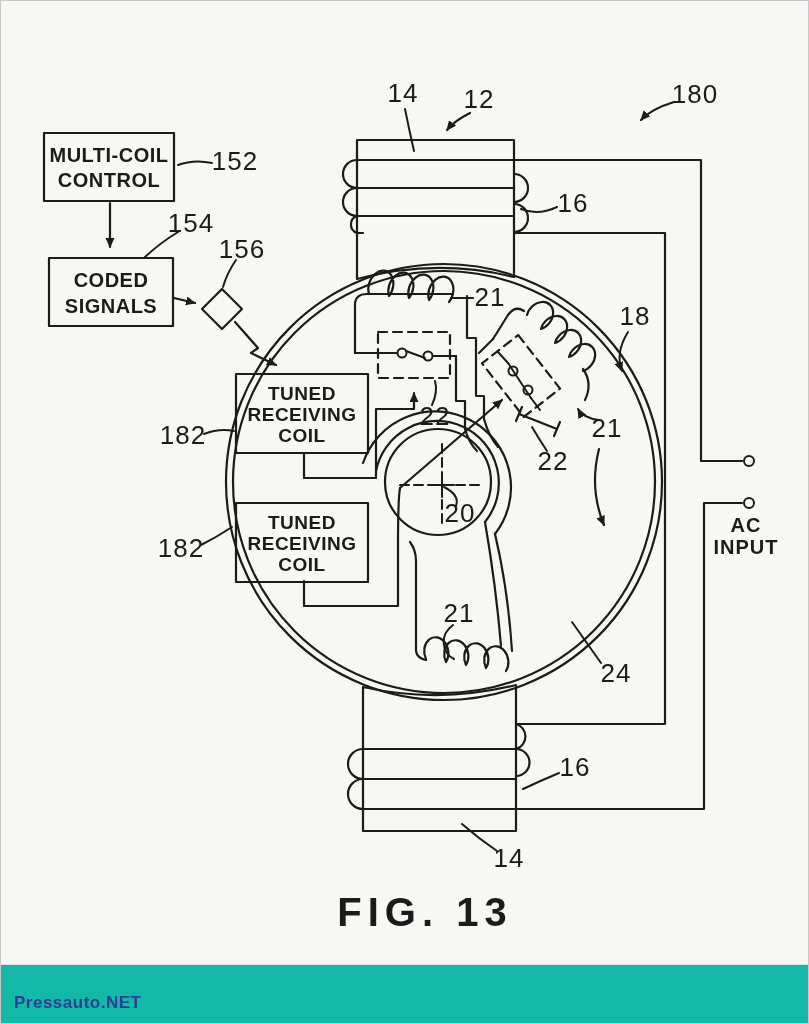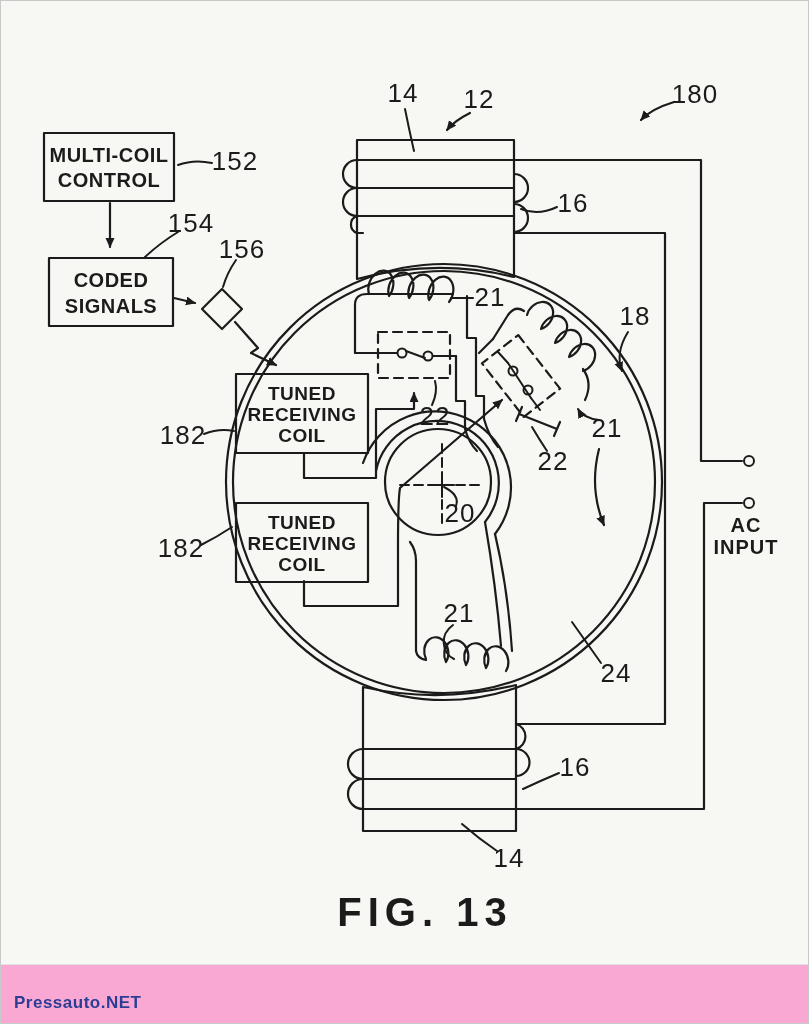--- a/index.html
+++ b/index.html
@@ -14,21 +14,21 @@
   .dash{stroke-dasharray:9 6;}
   .cdash{stroke-dasharray:9 5;}
   text{fill:#1b1b1b;stroke:none;font-family:"Liberation Sans", sans-serif;}
   .ref{font-size:26px;letter-spacing:1px;}
   .boxtxt{font-size:20px;font-weight:600;letter-spacing:0.5px;}
   .smallbox{font-size:19px;font-weight:600;letter-spacing:0.5px;}
   .actxt{font-size:20px;font-weight:600;letter-spacing:1px;}
   .figcap{font-size:40px;font-weight:700;letter-spacing:6px;}
   .footer{
     position:absolute;left:0;right:0;bottom:0;height:58px;
-    background:#f9a8d4;border-top:1px solid #e2e2e2;
+    background:#14b8a6;border-top:1px solid #e2e2e2;
   }
   .watermark{
     position:absolute;left:13px;bottom:10px;
     font-size:17px;font-weight:700;letter-spacing:0.5px;
   }
 </style>
 </head>
 <body>
 
 <div class="page">

